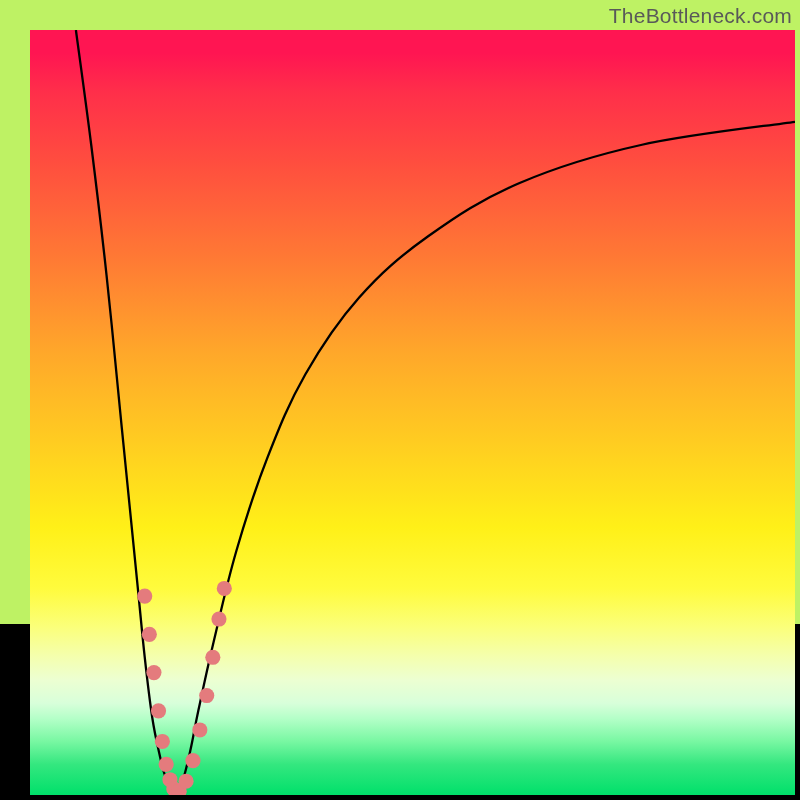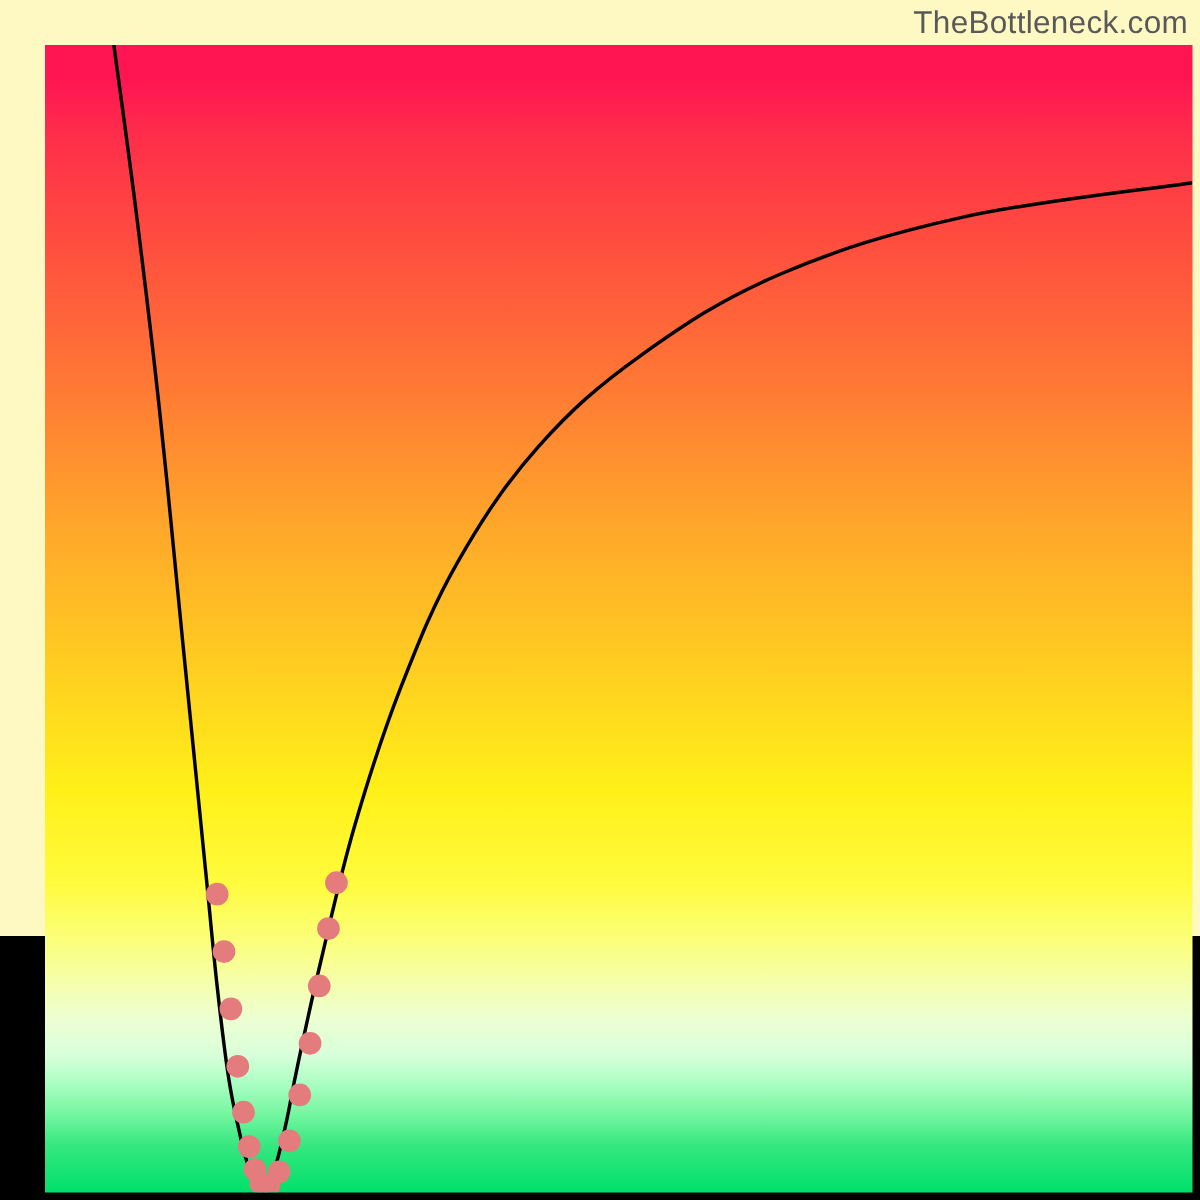--- a/index.html
+++ b/index.html
@@ -8,21 +8,21 @@
     width: 800px;
     height: 800px;
     overflow: hidden;
     background: #000;
     font-family: Arial, Helvetica, sans-serif;
   }
   .frame {
     position: relative;
     width: 800px;
     height: 624px;
-    background: #fef9c3;
+    background: #bef264;
   }
   .plot-area {
     position: absolute;
     left: 30px;
     top: 30px;
     width: 765px;
     height: 765px;
     background: linear-gradient(
       to bottom,
       #ff1552 0%,

